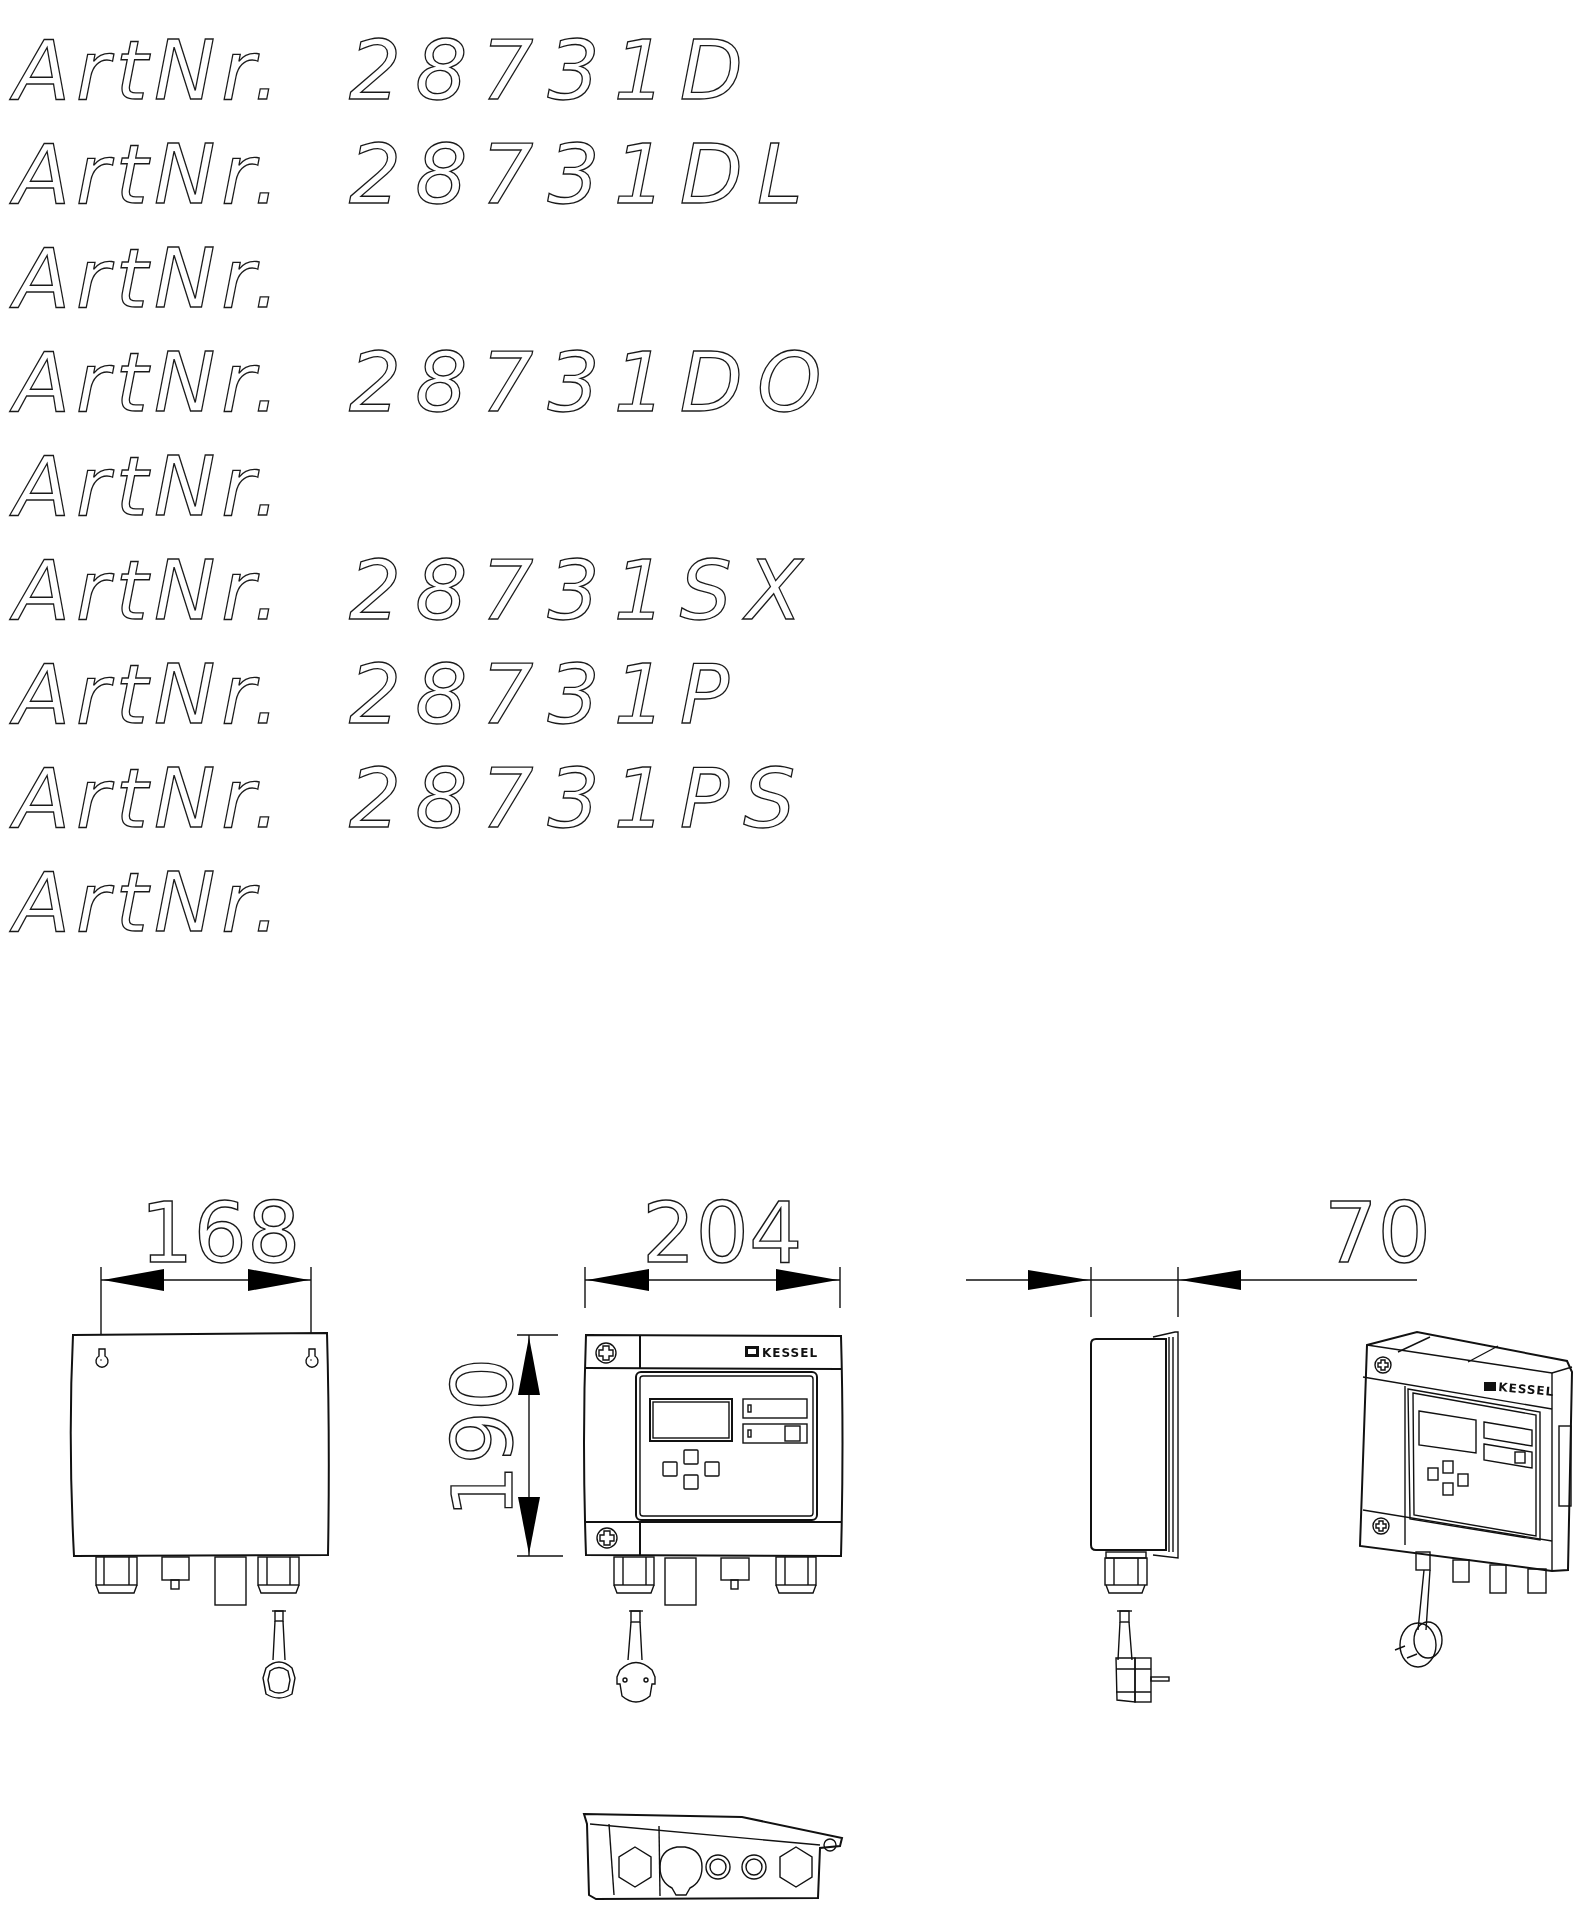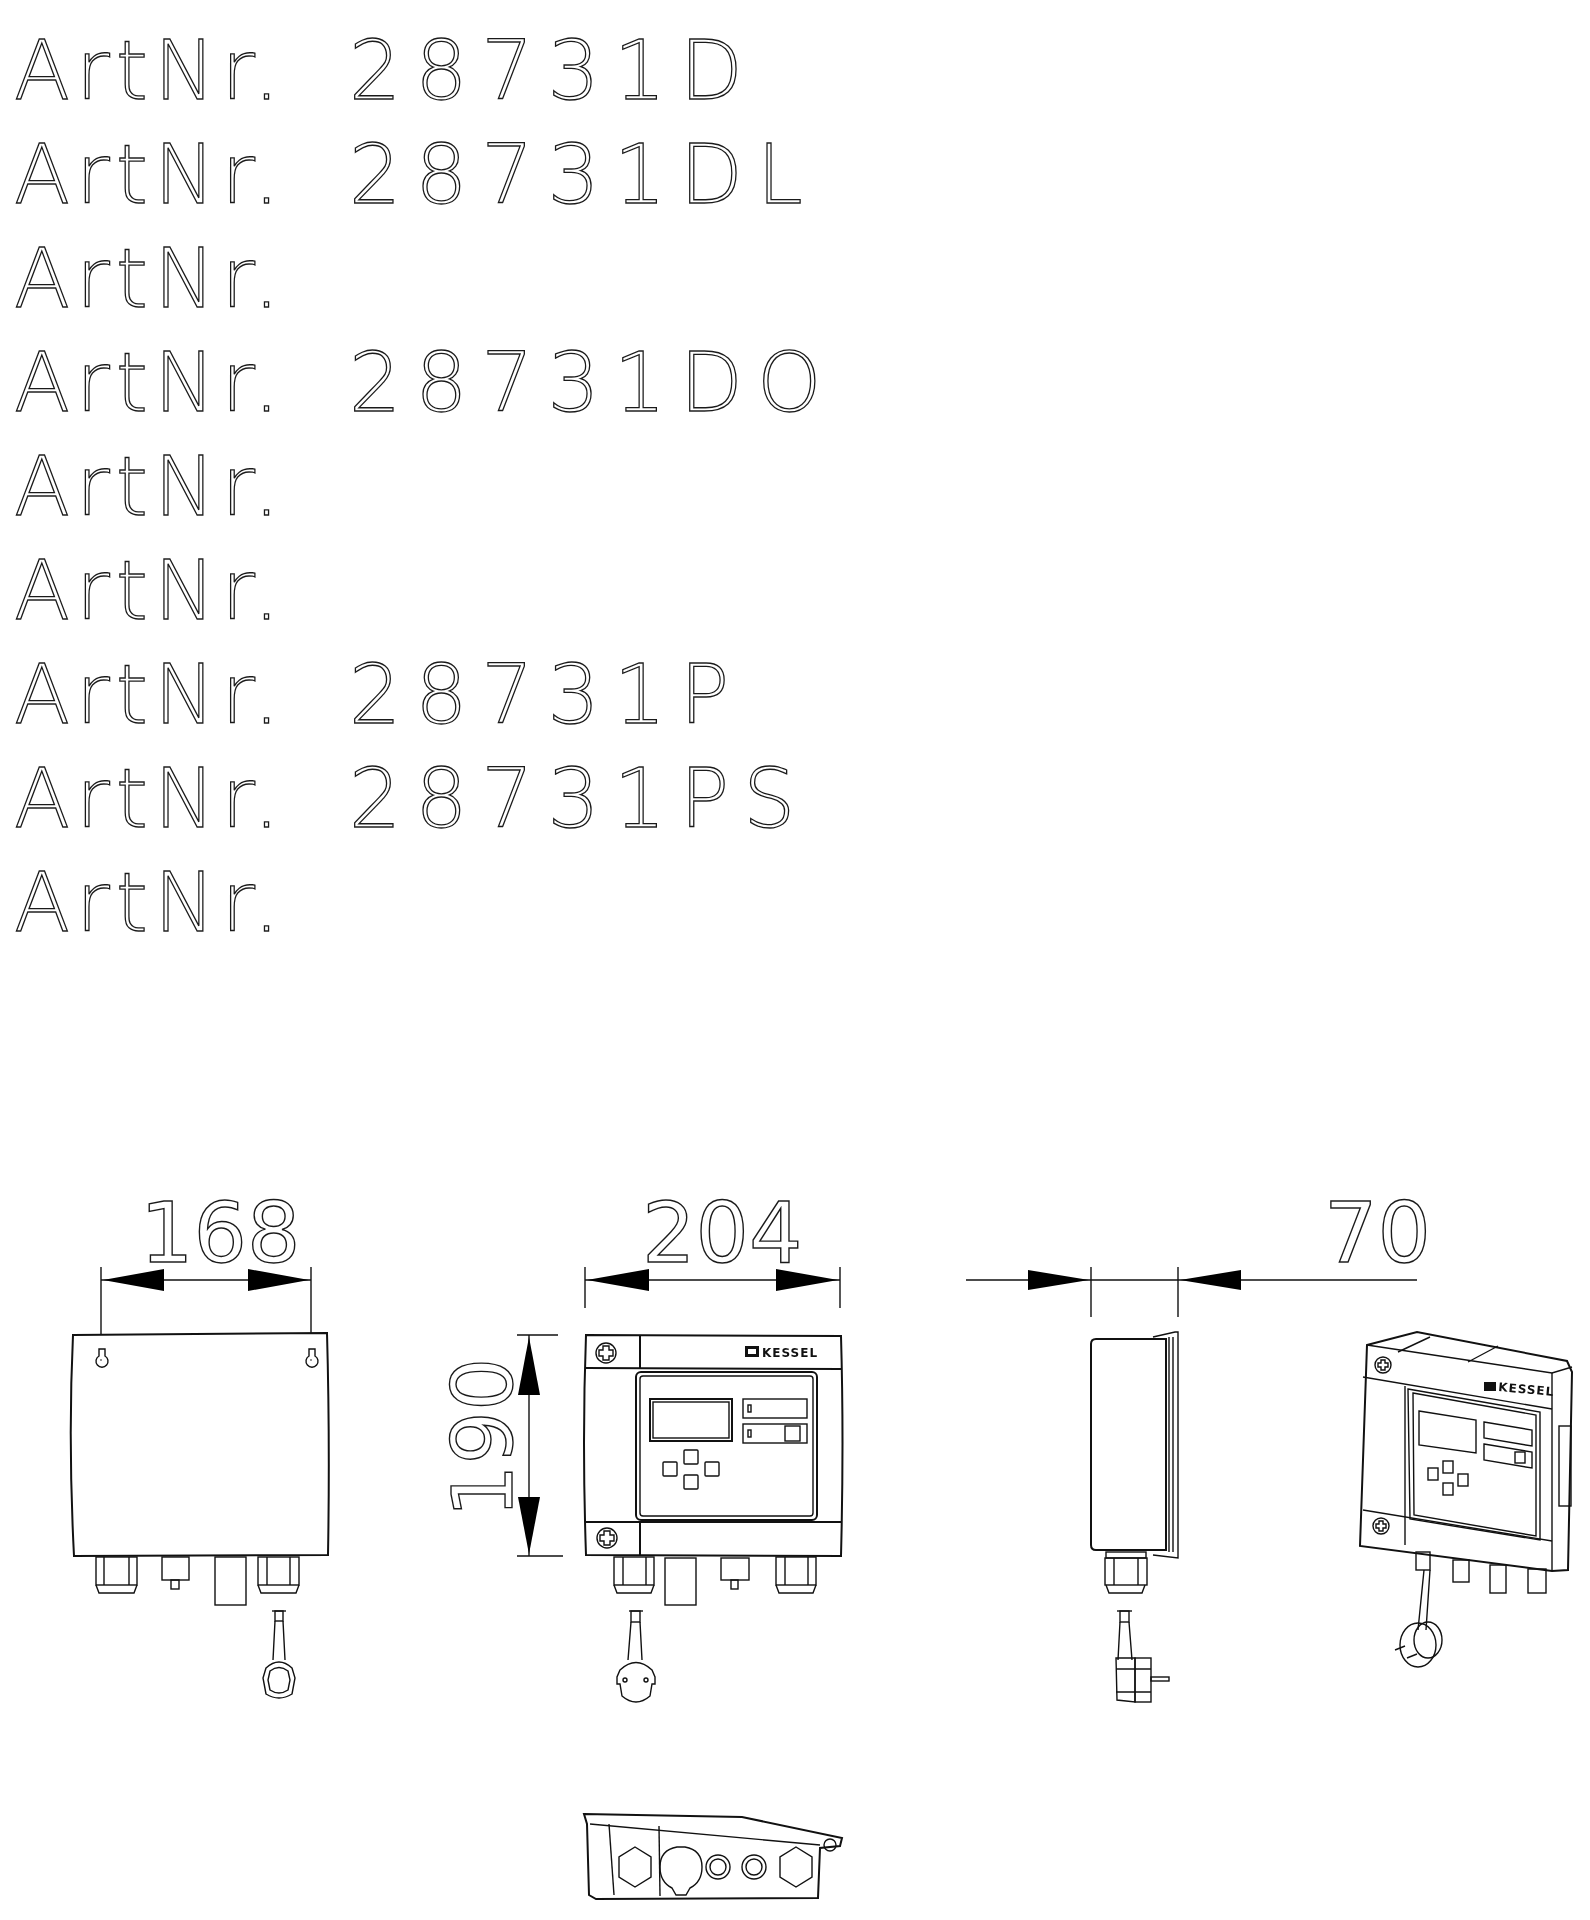--- a/index.html
+++ b/index.html
@@ -1,19 +1,19 @@
 <!DOCTYPE html>
 <html><head>
 <meta charset="utf-8">
 <style>
   html, body { margin: 0; padding: 0; background: #ffffff; }
   body { width: 1590px; height: 1920px; position: relative; overflow: hidden;
          font-family: "DejaVu Sans", sans-serif; }
   .artlist { position: absolute; left: 14px; top: 8px; }
-  .artrow { height: 104px; display: flex; align-items: flex-end; position: relative; }
+  .artrow { height: 104px; display: flex; align-items: flex-end; position: relative; font-style: italic; }
   .artrow .lbl, .artrow .num {
     font-family: "DejaVu Sans", sans-serif; font-weight: 100; color: transparent;
     font-size: 82px; line-height: 82px; letter-spacing: 6px;
     -webkit-text-stroke: 1.3px #1a1a1a;
   }
   .artrow .lbl { width: 335px; display: inline-block; }
   .artrow .num { letter-spacing: 14px; margin-top: 24px; }
   svg.drawing { position: absolute; left: 0; top: 0; }
   .dim { font-family: "DejaVu Sans", sans-serif; font-size: 84px; fill: none;
          stroke: #1a1a1a; stroke-width: 1.4px; }
@@ -40,20 +40,21 @@
   </div>
   <div class="artrow">
     <span class="lbl">ArtNr.</span>
     <span class="num">28731DO</span>
   </div>
   <div class="artrow">
     <span class="lbl">ArtNr.</span>
   </div>
   <div class="artrow">
     <span class="lbl">ArtNr.</span>
+    <span class="num">28731SX</span>
   </div>
   <div class="artrow">
     <span class="lbl">ArtNr.</span>
     <span class="num">28731P</span>
   </div>
   <div class="artrow">
     <span class="lbl">ArtNr.</span>
     <span class="num">28731PS</span>
   </div>
   <div class="artrow">

